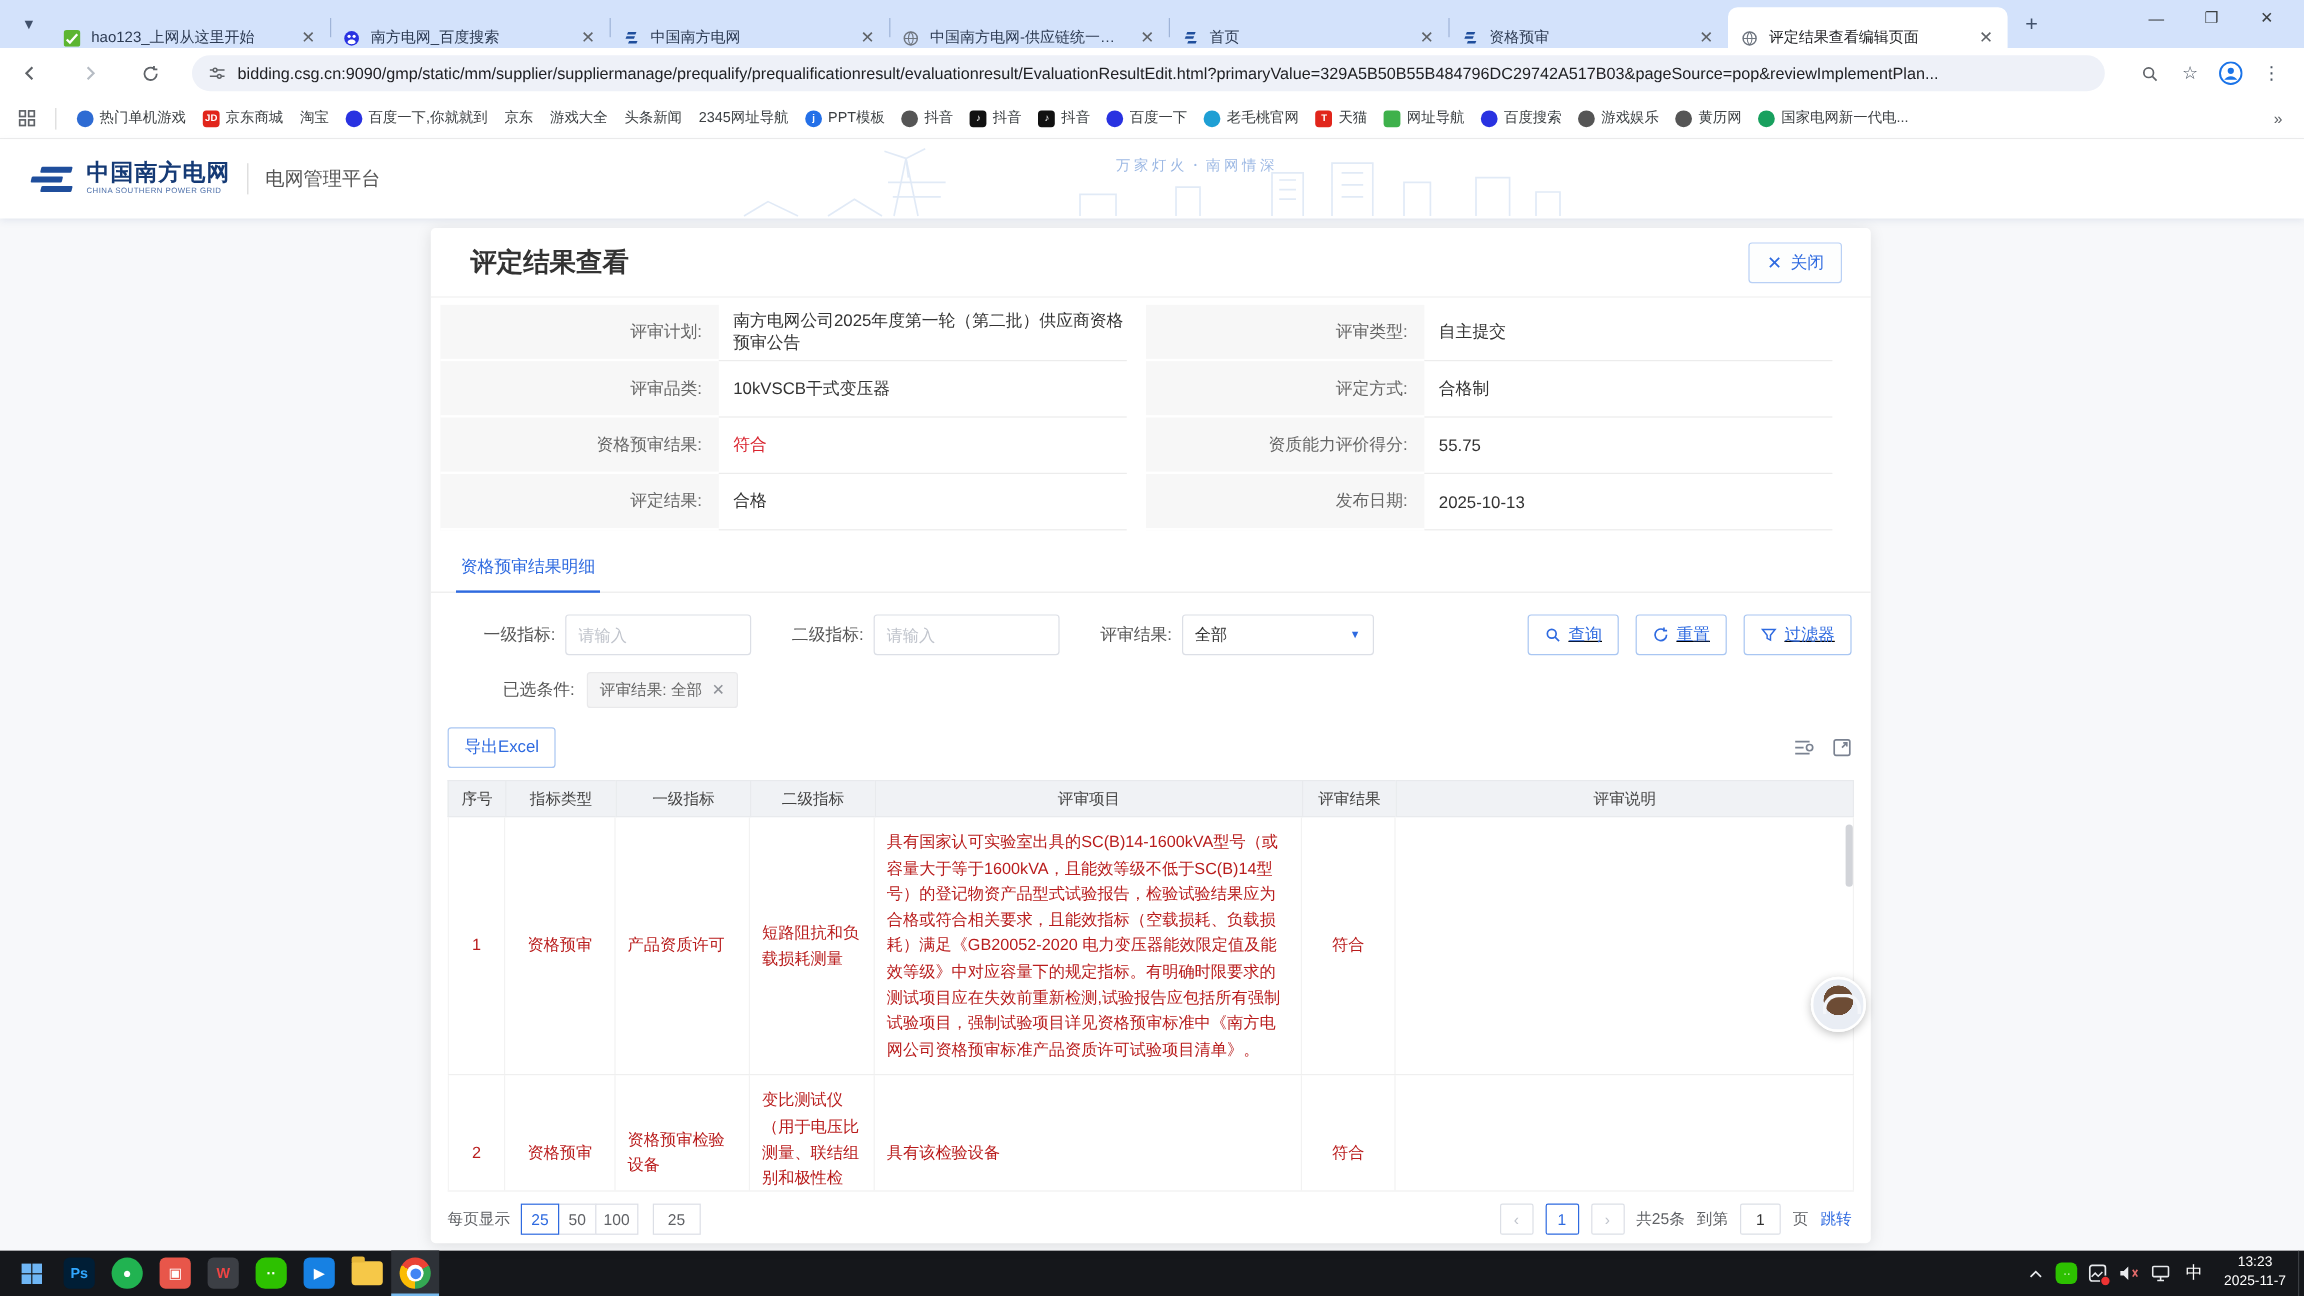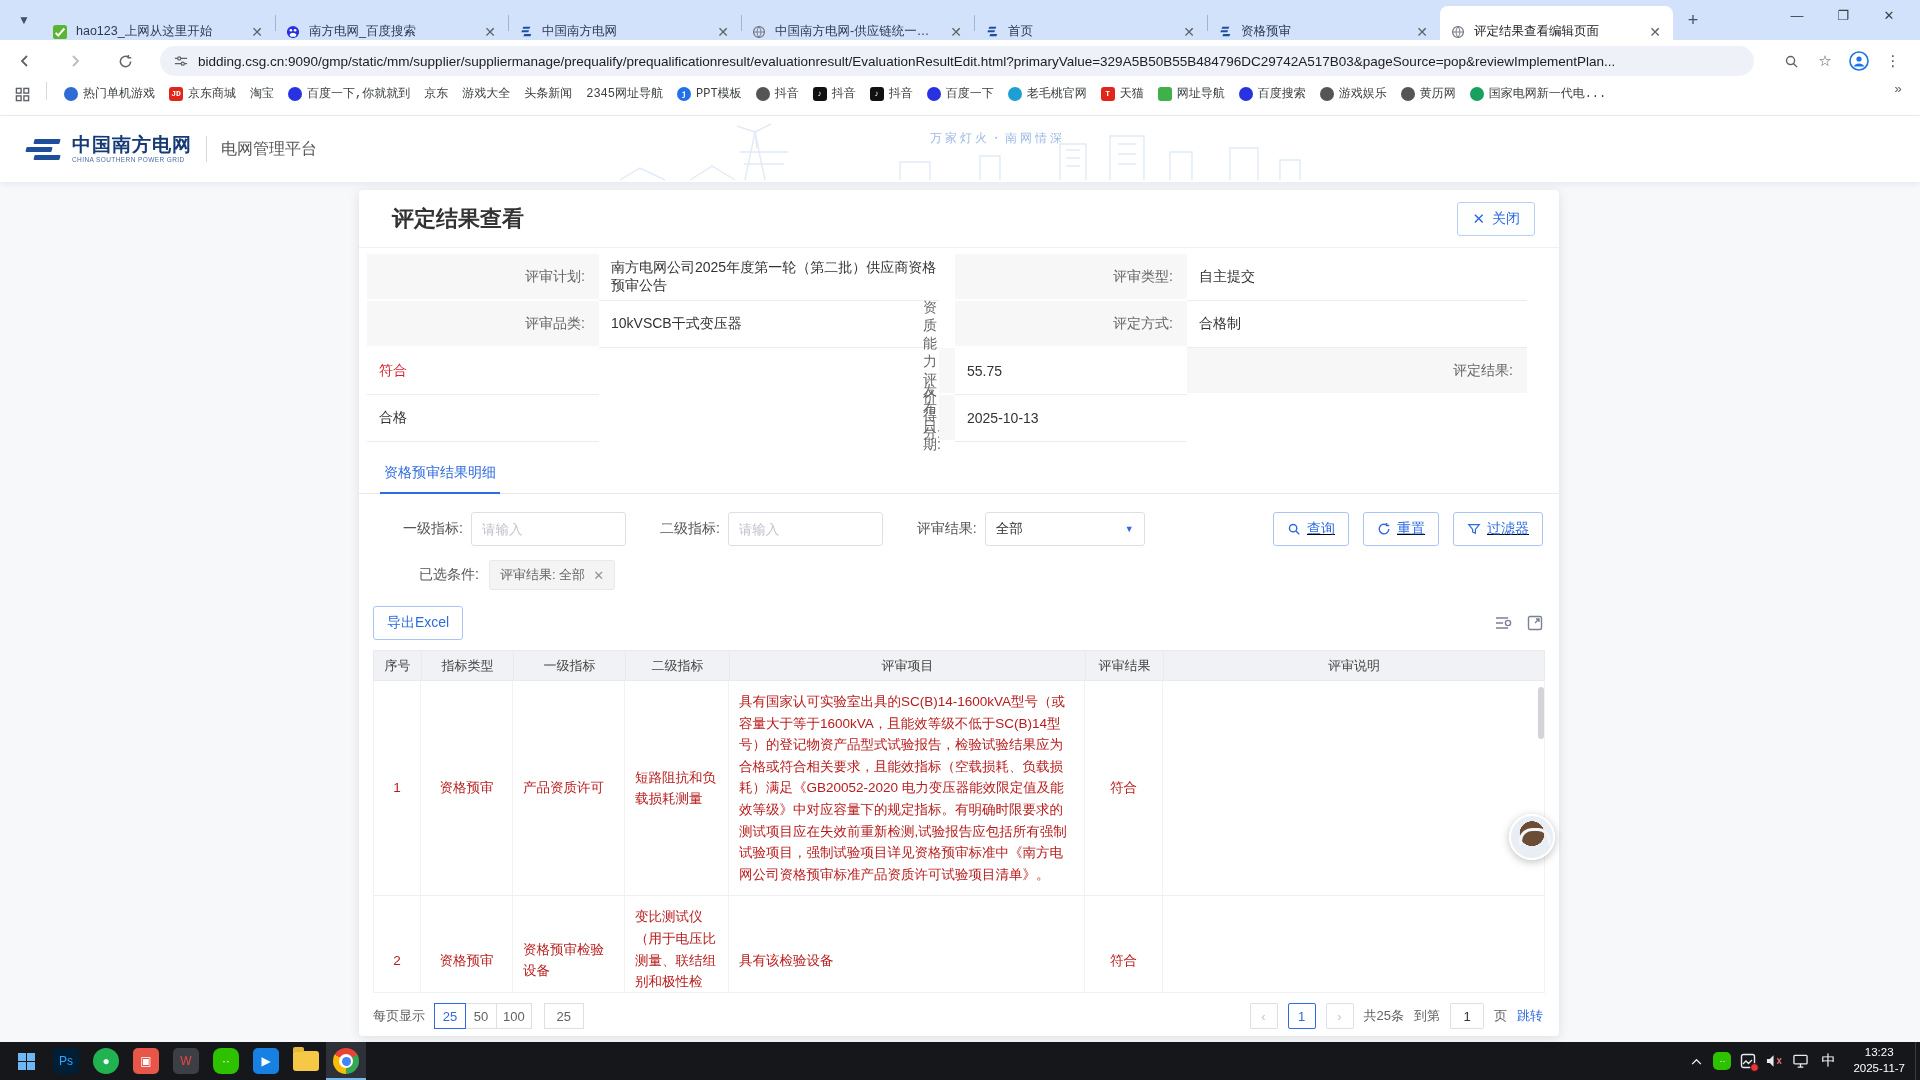--- a/index.html
+++ b/index.html
@@ -20,21 +20,21 @@
   .win-controls { margin-left:auto; display:flex; align-self:flex-start; }
   .win-controls span { width:46px; height:30px; display:flex; align-items:center; justify-content:center; color:#3c4043; font-size:13px; }
 
   .toolbar { height:42px; background:#fff; display:flex; align-items:center; padding:0 10px; gap:20px; }
   .nav-btn { width:30px; height:30px; display:flex; align-items:center; justify-content:center; border-radius:50%; }
   .url-pill { flex:1; height:30px; background:#eef1f8; border-radius:15px; display:flex; align-items:center; padding:0 14px; gap:10px; min-width:0; }
   .url-text { font-size:13.5px; color:#202124; white-space:nowrap; overflow:hidden; text-overflow:ellipsis; }
   .toolbar-right { display:flex; align-items:center; gap:8px; padding:0 4px; }
   .toolbar-right .t-ico { width:26px; height:26px; display:flex; align-items:center; justify-content:center; color:#4b5563; font-size:15px; }
 
-  .bookmarks { height:34px; background:#fff; border-bottom:1px solid #ededed; display:flex; align-items:flex-start; padding:0 10px; gap:4px;font-family:Liberation Mono, monospace; }
+  .bookmarks { height:34px; background:#fff; border-bottom:1px solid #ededed; display:flex; align-items:center; padding:0 10px; gap:4px; }
   .bm-apps { width:24px; height:24px; display:flex; align-items:center; justify-content:center; margin-right:2px; }
   .bm-sep { width:1px; height:18px; background:#d9d9d9; margin:0 6px; }
   .bm-item { display:flex; align-items:center; gap:5px; padding:3px 7px; border-radius:6px; font-size:12px; color:#3c4043; white-space:nowrap; }
   .bm-ico { width:14px; height:14px; display:flex; align-items:center; justify-content:center; font-size:8px; font-weight:bold; color:#fff; line-height:1; }
   .bm-overflow { margin-left:auto; color:#5f6368; font-size:13px; padding:0 8px; }
 
   
   .site-header { height:66px; background:#fff; box-shadow:0 2px 6px rgba(60,90,150,.10); position:relative; display:flex; align-items:center; padding:0 26px; z-index:3; }
   .brand { display:flex; align-items:center; gap:10px; z-index:2; }
   .brand-mark { display:flex; flex-direction:column; gap:3px; transform:skewX(-14deg); }
@@ -113,21 +113,21 @@
   .assistant { position:absolute; left:1509px; top:632px; width:46px; height:46px; border-radius:50%;
     background:radial-gradient(circle at 50% 42%, #6d4c35 0 38%, #e9edf4 39%); border:2px solid #fff; box-shadow:0 2px 8px rgba(0,0,0,.25); }
   .assistant::before { content:""; position:absolute; left:8px; top:12px; width:26px; height:14px; border:3px solid #f3f5f9; border-bottom:none; border-radius:13px 13px 0 0; }
 
   
   .taskbar { height:38px; background:#15171b; display:flex; align-items:center; padding-left:6px; }
   .tb-ico { width:40px; height:38px; display:flex; align-items:center; justify-content:center; position:relative; }
   .tb-ico.active-app { background:#2e3238; box-shadow:inset 0 -2px 0 #76b9ed; }
   .win-logo { width:17px; height:17px; display:grid; grid-template-columns:8px 8px; grid-template-rows:8px 8px; gap:1px; }
   .win-logo i { background:#6fb6f5; }
-  .sq { width:26px; height:26px; border-radius:5px; display:flex; align-items:center; justify-content:center; font-size:12px; font-weight:normal; }
+  .sq { width:26px; height:26px; border-radius:5px; display:flex; align-items:center; justify-content:center; font-size:12px; font-weight:bold; }
   .folder-ico { width:26px; height:20px; background:#f6c848; border-radius:2px 3px 3px 3px; position:relative; }
   .folder-ico::before { content:""; position:absolute; top:-4px; left:0; width:11px; height:5px; background:#e8b83a; border-radius:2px 2px 0 0; }
   .chrome-ico { width:26px; height:26px; border-radius:50%; background:conic-gradient(from -60deg,#ea4335 0 120deg,#34a853 120deg 240deg,#fbbc05 240deg 360deg); position:relative; }
   .chrome-ico::before { content:""; position:absolute; inset:6px; background:#fff; border-radius:50%; }
   .chrome-ico::after { content:""; position:absolute; inset:8.5px; background:#4285f4; border-radius:50%; }
   .tray { margin-left:auto; display:flex; align-items:center; height:38px; }
   .tray-ico { width:26px; height:38px; display:flex; align-items:center; justify-content:center; color:#e8eaed; font-size:13px; position:relative; }
   .tray-badge { position:absolute; right:2px; bottom:8px; width:9px; height:9px; background:#e33; border-radius:50%; border:1px solid #15171b; }
   .ime { color:#fff; font-size:14px; width:30px; text-align:center; }
   .clock { color:#fff; font-size:11.5px; text-align:center; line-height:1.35; padding:0 10px; }
@@ -413,20 +413,21 @@
         <div class="fcell flabel">评审计划:</div>
         <div class="fcell fvalue">南方电网公司2025年度第一轮（第二批）供应商资格预审公告</div>
         <div class="fgap"></div>
         <div class="fcell flabel">评审类型:</div>
         <div class="fcell fvalue">自主提交</div>
         <div class="fcell flabel">评审品类:</div>
         <div class="fcell fvalue">10kVSCB干式变压器</div>
         <div class="fgap"></div>
         <div class="fcell flabel">评定方式:</div>
         <div class="fcell fvalue">合格制</div>
+        <div class="fcell flabel">资格预审结果:</div>
         <div class="fcell fvalue red">符合</div>
         <div class="fgap"></div>
         <div class="fcell flabel">资质能力评价得分:</div>
         <div class="fcell fvalue">55.75</div>
         <div class="fcell flabel">评定结果:</div>
         <div class="fcell fvalue">合格</div>
         <div class="fgap"></div>
         <div class="fcell flabel">发布日期:</div>
         <div class="fcell fvalue">2025-10-13</div>
       </div>

